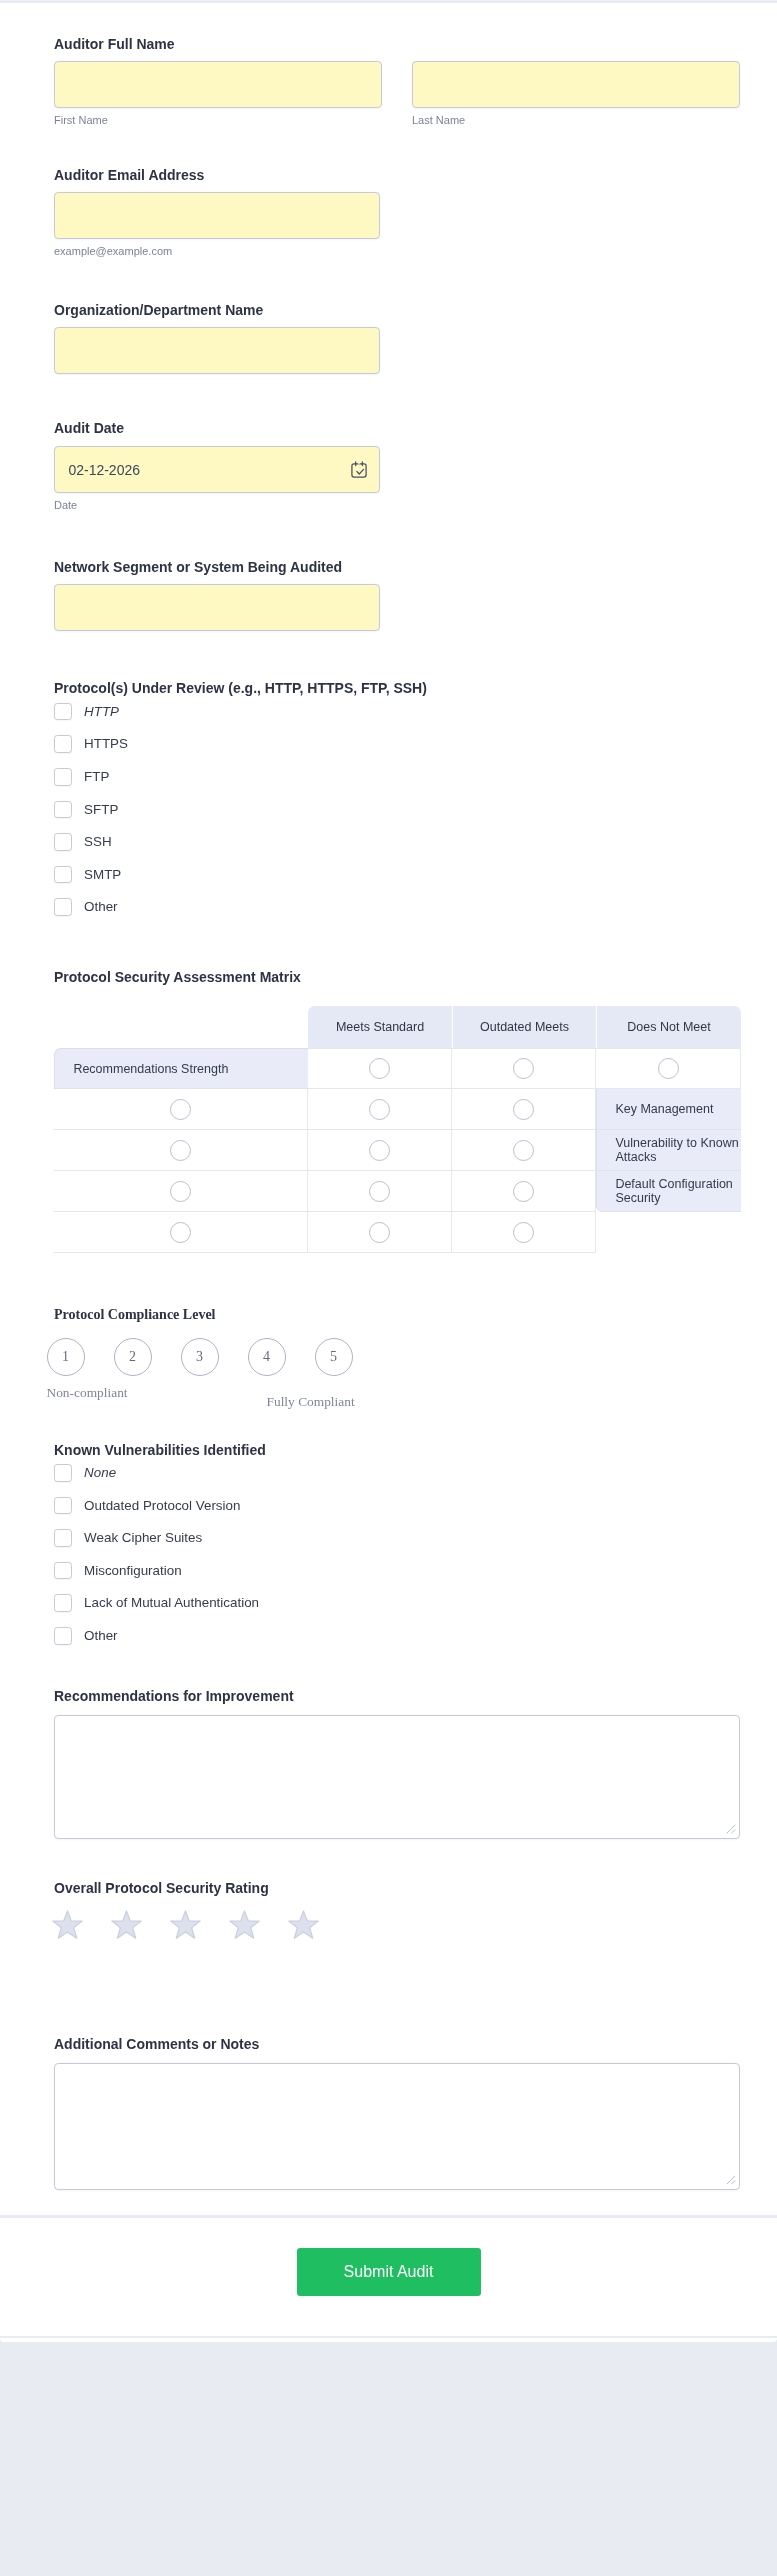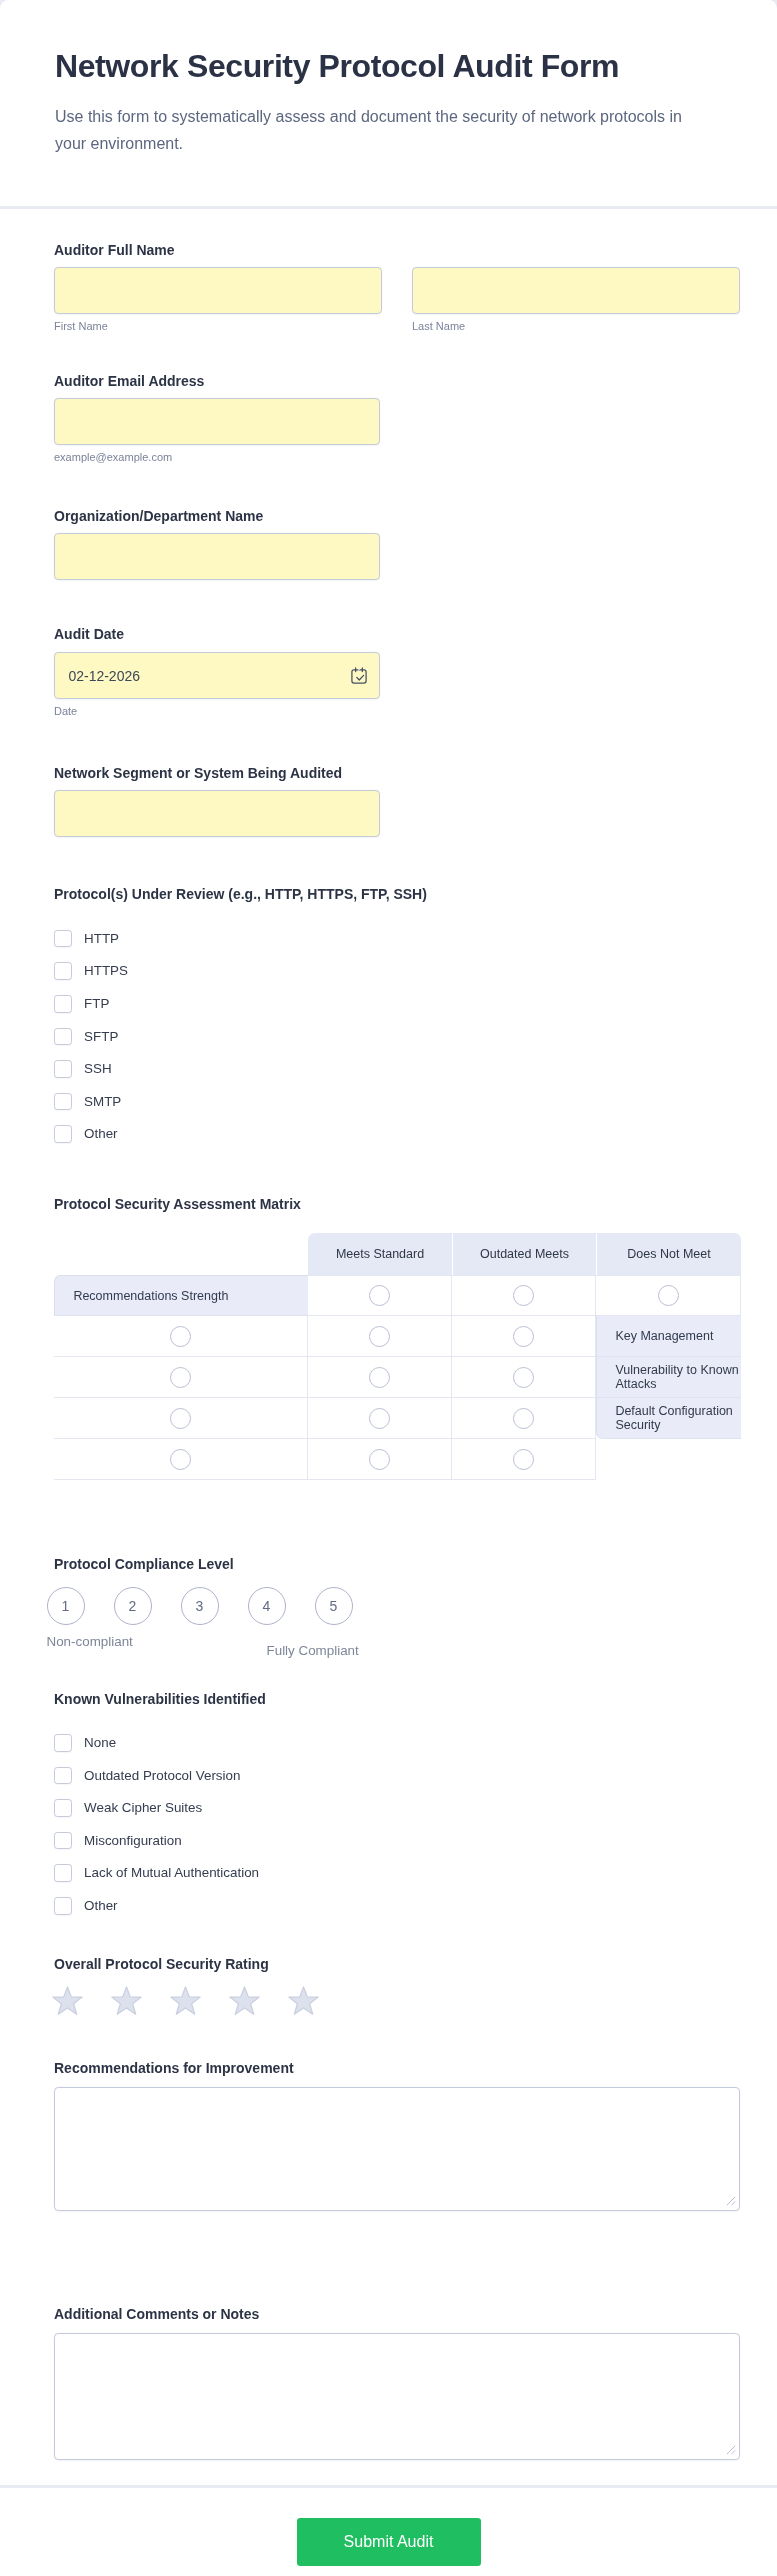--- a/index.html
+++ b/index.html
@@ -12,40 +12,40 @@
   .card-body { margin-top:2.5px; padding:32px 37px 25px 54px; }
   .card-footer { margin-top:2.5px; height:118px; padding-top:30px; text-align:center; }
   .bottom-strip { margin-top:2.5px; height:3.3px; background:#ffffff; border-radius:0 0 8.4px 8.4px; }
 
   .form-title { font-size:32px; line-height:37px; font-weight:700; color:#2b3245; letter-spacing:-0.4px; }
   .form-subtitle { margin-top:18.4px; font-size:16px; line-height:27px; color:#5c667f; max-width:635px; }
 
   .q { }
   .qlabel { font-size:14px; line-height:18.4px; font-weight:600; color:#2c3345; }
   .mt46 { margin-top:38px; } .mt50 { margin-top:42px; } .mt54 { margin-top:45px; }
-  .mt58 { margin-top:48px; } .mt62 { margin-top:52px; } .mt64 { margin-top:75px; }
+  .mt58 { margin-top:48px; } .mt62 { margin-top:52px; } .mt64 { margin-top:53px;font-family:Liberation Serif, serif; }
   .mt48 { margin-top:40px; } .mt112 { margin-top:94px; }
 
   .inp {
     display:block; height:47px; width:326px; border:0.8px solid #c4cad9; border-radius:4.2px;
     background:#fef9c3; font-family:"Liberation Sans", sans-serif; font-size:14px; color:#3c4659;
     padding:0 13.4px; outline:none; box-shadow:0 0.8px 1.7px rgba(87,100,132,.07);
   }
   .inp-row { display:flex; gap:30px; margin-top:8.4px; }
   .inp-row .half { flex:1; }
   .inp-row .inp { width:100%; }
   .single { margin-top:8.4px; }
   .sublabel { margin-top:5.9px; font-size:11px; line-height:13.4px; color:#7b839a; }
 
   .date-wrap { position:relative; width:326px; margin-top:8.4px; }
   .date-wrap .inp { width:100%; padding-right:40px; }
   .cal-icon { position:absolute; right:11px; top:13.4px; width:20px; height:20px; cursor:pointer; }
 
   .opt-row { display:flex; align-items:center; gap:12.5px; margin-top:15px; cursor:pointer; width:fit-content; }
-  .opt-first { margin-top:26px; }
+  .opt-first { margin-top:5px;font-style:italic; }
   .cbox { width:17.6px; height:17.6px; flex:0 0 17.6px; border:0.8px solid #c6cbd8; border-radius:3.3px;
           background:#fff; box-shadow:0 0.8px 0.8px rgba(87,100,132,.06); }
   .opt-text { font-size:13.4px; line-height:17.6px; color:#343c4e; }
 
   .matrix { margin-top:20px; display:grid; grid-template-columns:254px 144px 144px 145px; width:686px; }
   .mx-corner { background:transparent; }
   .mx-h { background:#e5e9f5; min-height:42px; display:flex; align-items:center; justify-content:center;
           font-size:12.5px; font-weight:500; color:#2e3747; border-left:1.7px solid #ffffff; }
   .mx-h.first { border-left:none; border-top-left-radius:6.7px; }
   .mx-h.last { border-top-right-radius:6.7px; }
@@ -77,24 +77,20 @@
 
   .submit-btn { display:inline-block; width:184px; height:48px; background:#1fbe60; color:#ffffff;
                 border:none; border-radius:3.3px; font-family:"Liberation Sans", sans-serif;
                 font-size:16px; font-weight:500; cursor:pointer; }
 </style>
 </head>
 <body>
 
 <div class="page">
 
-  <div class="card card-header">
-    <h1 class="form-title">Network Security Protocol Audit Form</h1>
-    <p class="form-subtitle">Use this form to systematically assess and document the security of network protocols in your environment.</p>
-  </div>
 
   <div class="card card-body">
 
     <div class="q">
       <div class="qlabel">Auditor Full Name</div>
       <div class="inp-row">
         <div class="half">
           <input class="inp" value="" style="">
           <div class="sublabel">First Name</div>
         </div>
@@ -268,51 +264,51 @@
       <label class="opt-row">
         <span class="cbox"></span>
         <span class="opt-text">Lack of Mutual Authentication</span>
       </label>
       <label class="opt-row">
         <span class="cbox"></span>
         <span class="opt-text">Other</span>
       </label>
     </div>
 
-    <div class="q mt48">
-      <div class="qlabel">Overall Protocol Security Rating</div>
-      <div class="stars">
-        <svg class="star" viewBox="0 0 40 38">
-            <polygon points="20,2 24.6,14 37.8,14.3 27.4,22.3 31.2,35 20,27.4 8.8,35 12.6,22.3 2.2,14.3 15.4,14" fill="#dde1ed" stroke="#c9cfdf" stroke-width="1.5" stroke-linejoin="round"></polygon>
-          </svg>
-        <svg class="star" viewBox="0 0 40 38">
-            <polygon points="20,2 24.6,14 37.8,14.3 27.4,22.3 31.2,35 20,27.4 8.8,35 12.6,22.3 2.2,14.3 15.4,14" fill="#dde1ed" stroke="#c9cfdf" stroke-width="1.5" stroke-linejoin="round"></polygon>
-          </svg>
-        <svg class="star" viewBox="0 0 40 38">
-            <polygon points="20,2 24.6,14 37.8,14.3 27.4,22.3 31.2,35 20,27.4 8.8,35 12.6,22.3 2.2,14.3 15.4,14" fill="#dde1ed" stroke="#c9cfdf" stroke-width="1.5" stroke-linejoin="round"></polygon>
-          </svg>
-        <svg class="star" viewBox="0 0 40 38">
-            <polygon points="20,2 24.6,14 37.8,14.3 27.4,22.3 31.2,35 20,27.4 8.8,35 12.6,22.3 2.2,14.3 15.4,14" fill="#dde1ed" stroke="#c9cfdf" stroke-width="1.5" stroke-linejoin="round"></polygon>
-          </svg>
-        <svg class="star" viewBox="0 0 40 38">
-            <polygon points="20,2 24.6,14 37.8,14.3 27.4,22.3 31.2,35 20,27.4 8.8,35 12.6,22.3 2.2,14.3 15.4,14" fill="#dde1ed" stroke="#c9cfdf" stroke-width="1.5" stroke-linejoin="round"></polygon>
-          </svg>
-      </div>
-    </div>
-
     <div class="q mt50">
       <div class="qlabel">Recommendations for Improvement</div>
       <div class="ta-wrap">
         <textarea class="ta ta-1" style=""></textarea>
         <svg class="resize-icon" viewBox="0 0 12 12">
           <path d="M11 1L1 11 M11 6.5L6.5 11" stroke="#b6bdcf" stroke-width="1.2" fill="none"></path>
         </svg>
       </div>
     </div>
 
+    <div class="q mt48">
+      <div class="qlabel">Overall Protocol Security Rating</div>
+      <div class="stars">
+        <svg class="star" viewBox="0 0 40 38">
+            <polygon points="20,2 24.6,14 37.8,14.3 27.4,22.3 31.2,35 20,27.4 8.8,35 12.6,22.3 2.2,14.3 15.4,14" fill="#dde1ed" stroke="#c9cfdf" stroke-width="1.5" stroke-linejoin="round"></polygon>
+          </svg>
+        <svg class="star" viewBox="0 0 40 38">
+            <polygon points="20,2 24.6,14 37.8,14.3 27.4,22.3 31.2,35 20,27.4 8.8,35 12.6,22.3 2.2,14.3 15.4,14" fill="#dde1ed" stroke="#c9cfdf" stroke-width="1.5" stroke-linejoin="round"></polygon>
+          </svg>
+        <svg class="star" viewBox="0 0 40 38">
+            <polygon points="20,2 24.6,14 37.8,14.3 27.4,22.3 31.2,35 20,27.4 8.8,35 12.6,22.3 2.2,14.3 15.4,14" fill="#dde1ed" stroke="#c9cfdf" stroke-width="1.5" stroke-linejoin="round"></polygon>
+          </svg>
+        <svg class="star" viewBox="0 0 40 38">
+            <polygon points="20,2 24.6,14 37.8,14.3 27.4,22.3 31.2,35 20,27.4 8.8,35 12.6,22.3 2.2,14.3 15.4,14" fill="#dde1ed" stroke="#c9cfdf" stroke-width="1.5" stroke-linejoin="round"></polygon>
+          </svg>
+        <svg class="star" viewBox="0 0 40 38">
+            <polygon points="20,2 24.6,14 37.8,14.3 27.4,22.3 31.2,35 20,27.4 8.8,35 12.6,22.3 2.2,14.3 15.4,14" fill="#dde1ed" stroke="#c9cfdf" stroke-width="1.5" stroke-linejoin="round"></polygon>
+          </svg>
+      </div>
+    </div>
+
     <div class="q mt112">
       <div class="qlabel">Additional Comments or Notes</div>
       <div class="ta-wrap">
         <textarea class="ta ta-2" style=""></textarea>
         <svg class="resize-icon" viewBox="0 0 12 12">
           <path d="M11 1L1 11 M11 6.5L6.5 11" stroke="#b6bdcf" stroke-width="1.2" fill="none"></path>
         </svg>
       </div>
     </div>
 

